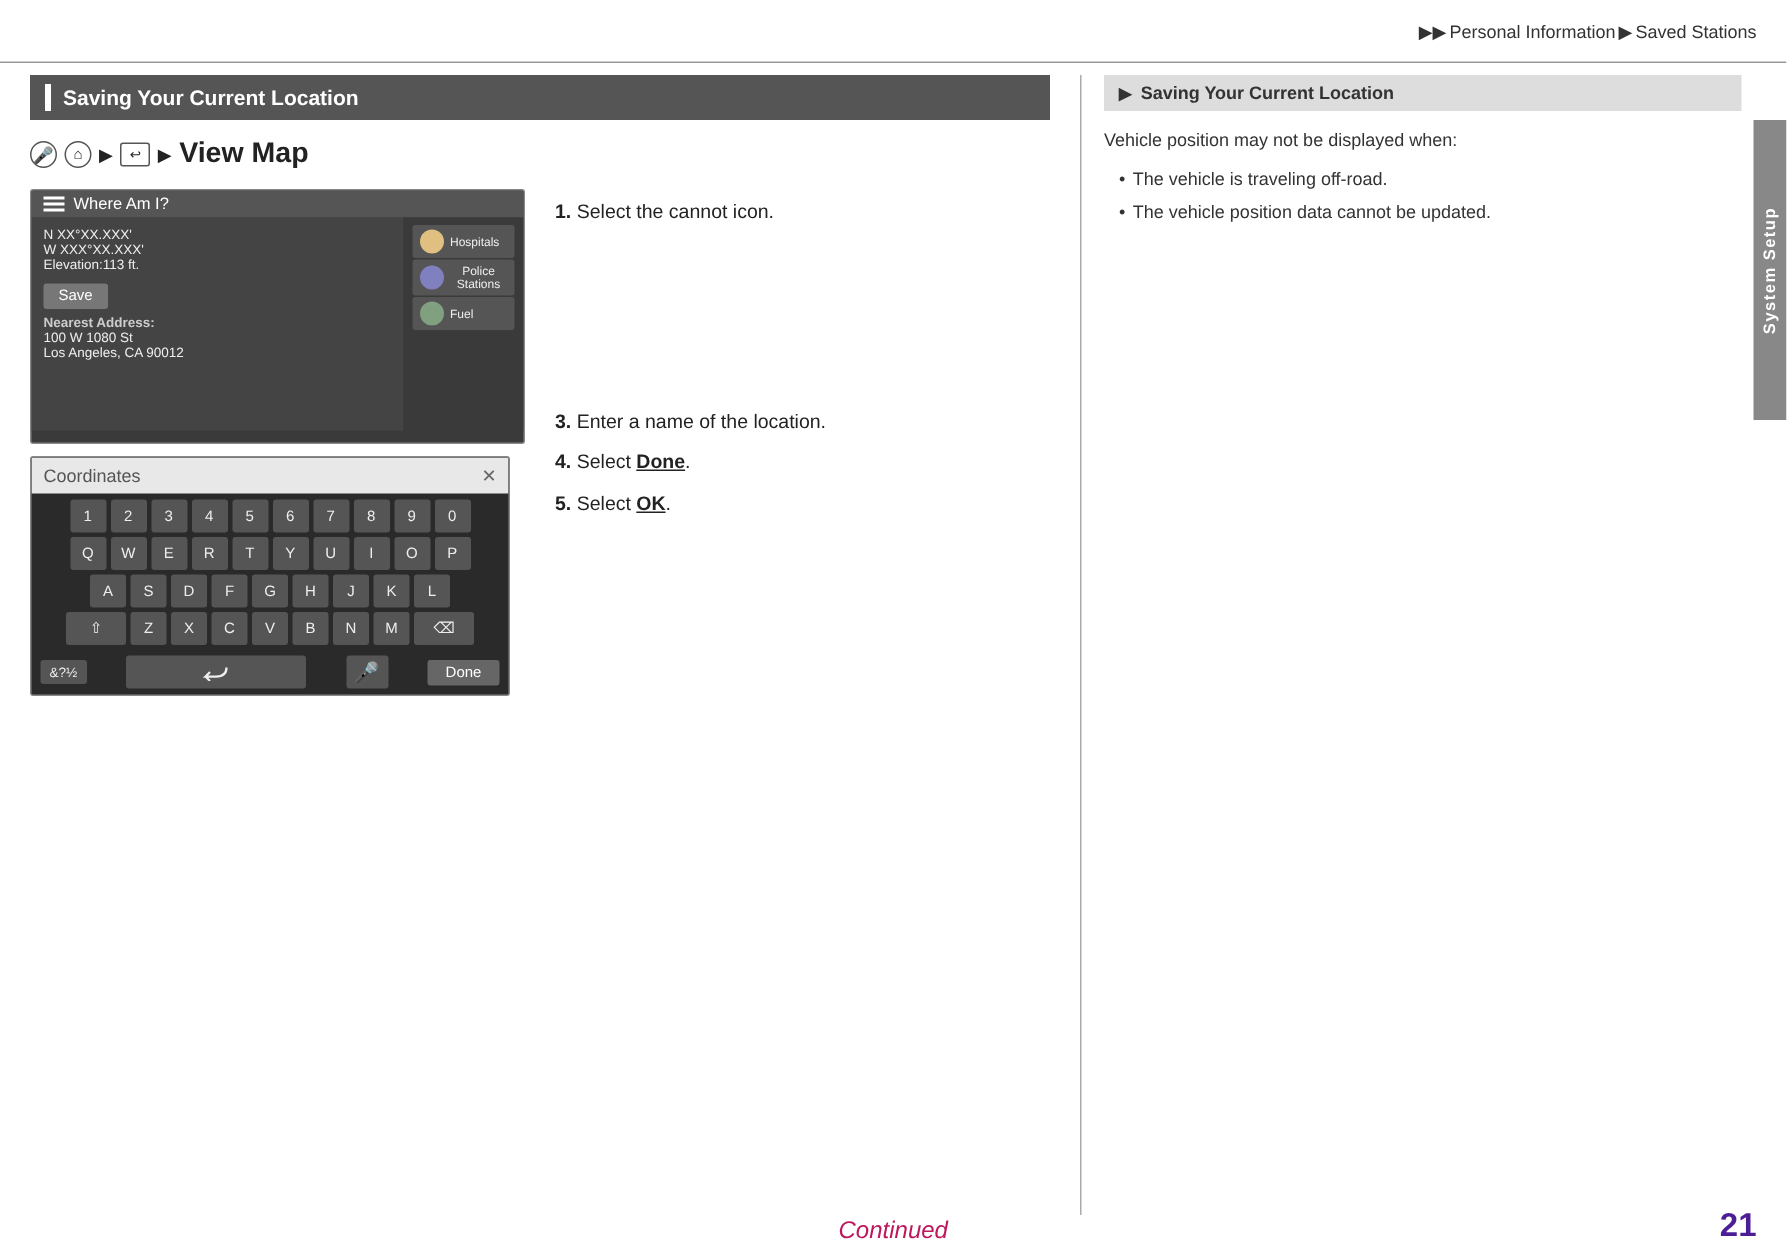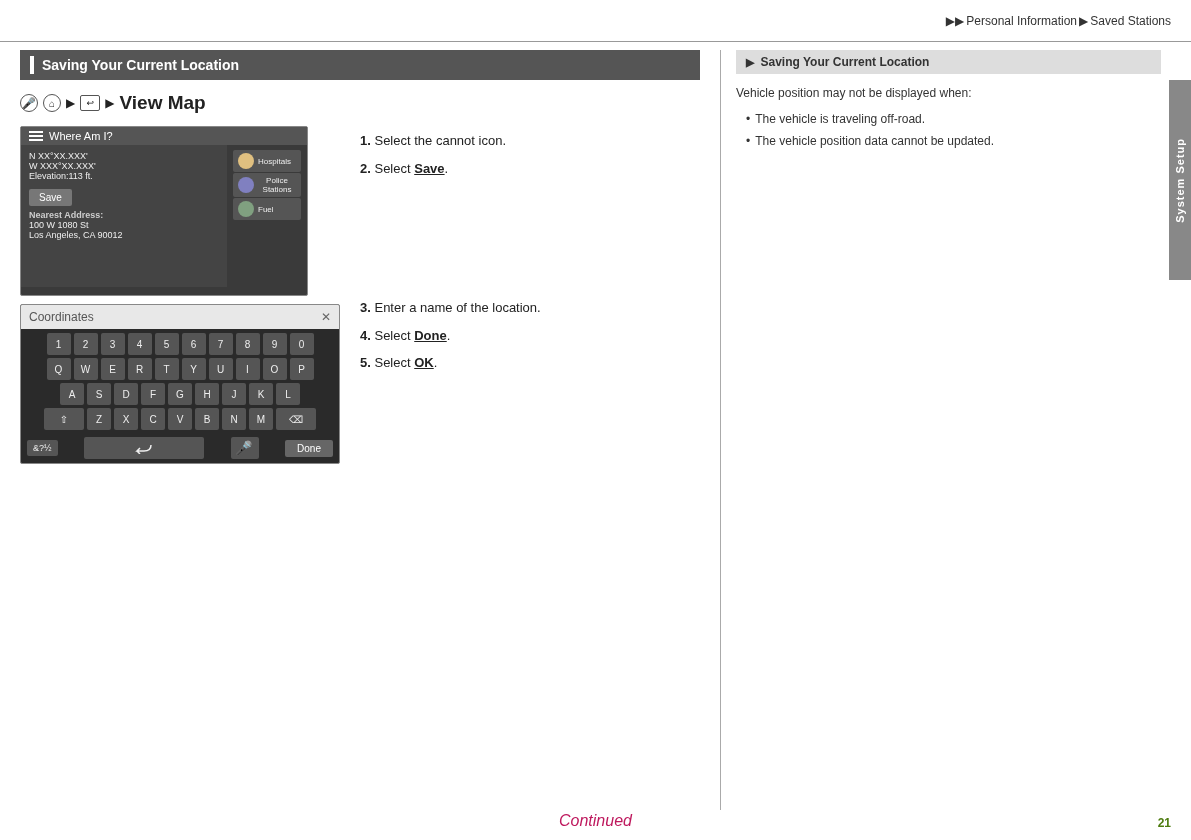--- a/index.html
+++ b/index.html
@@ -143,21 +143,21 @@
       flex: 0 0 320px;
     }
 
     .steps-col {
       flex: 1;
       padding-top: 5px;
     }
 
     
     .map-screen {
-      width: 288px;
+      width: 330px;
       height: 170px;
       background: #3a3a3a;
       border: 1px solid #888;
       border-radius: 2px;
       position: relative;
       overflow: hidden;
       margin-bottom: 8px;
     }
     .map-header {
       background: #555;
@@ -397,23 +397,23 @@
     }
     .footer-continued {
       font-size: 16px;
       color: #be185d;
       font-style: italic;
     }
     .footer-page {
       position: absolute;
       right: 20px;
       bottom: 10px;
-      font-size: 12px;
-      font-weight: bold;
-      color: #4d7c0f;
+      font-size: 22px;
+      font-weight: bold;
+      color: #4c1d95;
     }
   </style>
 </head>
 <body>
 
 <div class="header-bar">
   <div class="breadcrumb">
     <span>▶▶</span>
     <span>Personal Information</span>
     <span>▶</span>
@@ -557,24 +557,20 @@
           </div>
         </div>
 
       </div>
 
       <div class="steps-col">
         <div class="step">
           <span class="step-num">1.</span>
           <span> Select the cannot icon.</span>
         </div>
-        <div class="step">
-          <span class="step-num">2.</span>
-          <span> Select </span><span class="step-bold">Save</span><span>.</span>
-        </div>
         <div class="step" style="margin-top: 120px;">
           <span class="step-num">3.</span>
           <span> Enter a name of the location.</span>
         </div>
         <div class="step">
           <span class="step-num">4.</span>
           <span> Select </span><span class="step-bold">Done</span><span>.</span>
         </div>
         <div class="step">
           <span class="step-num">5.</span>

